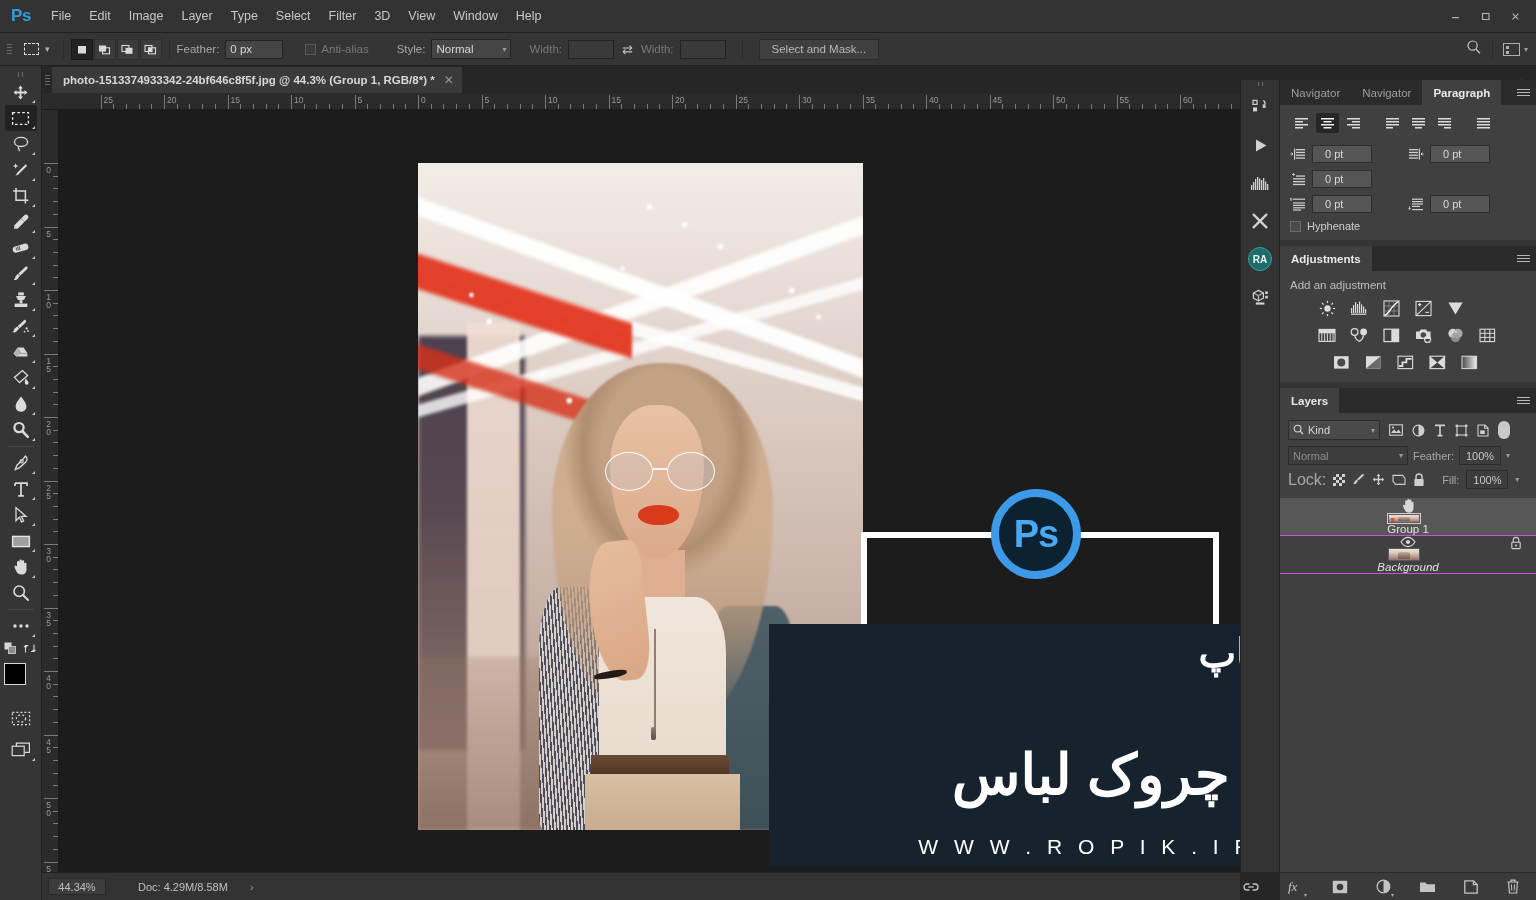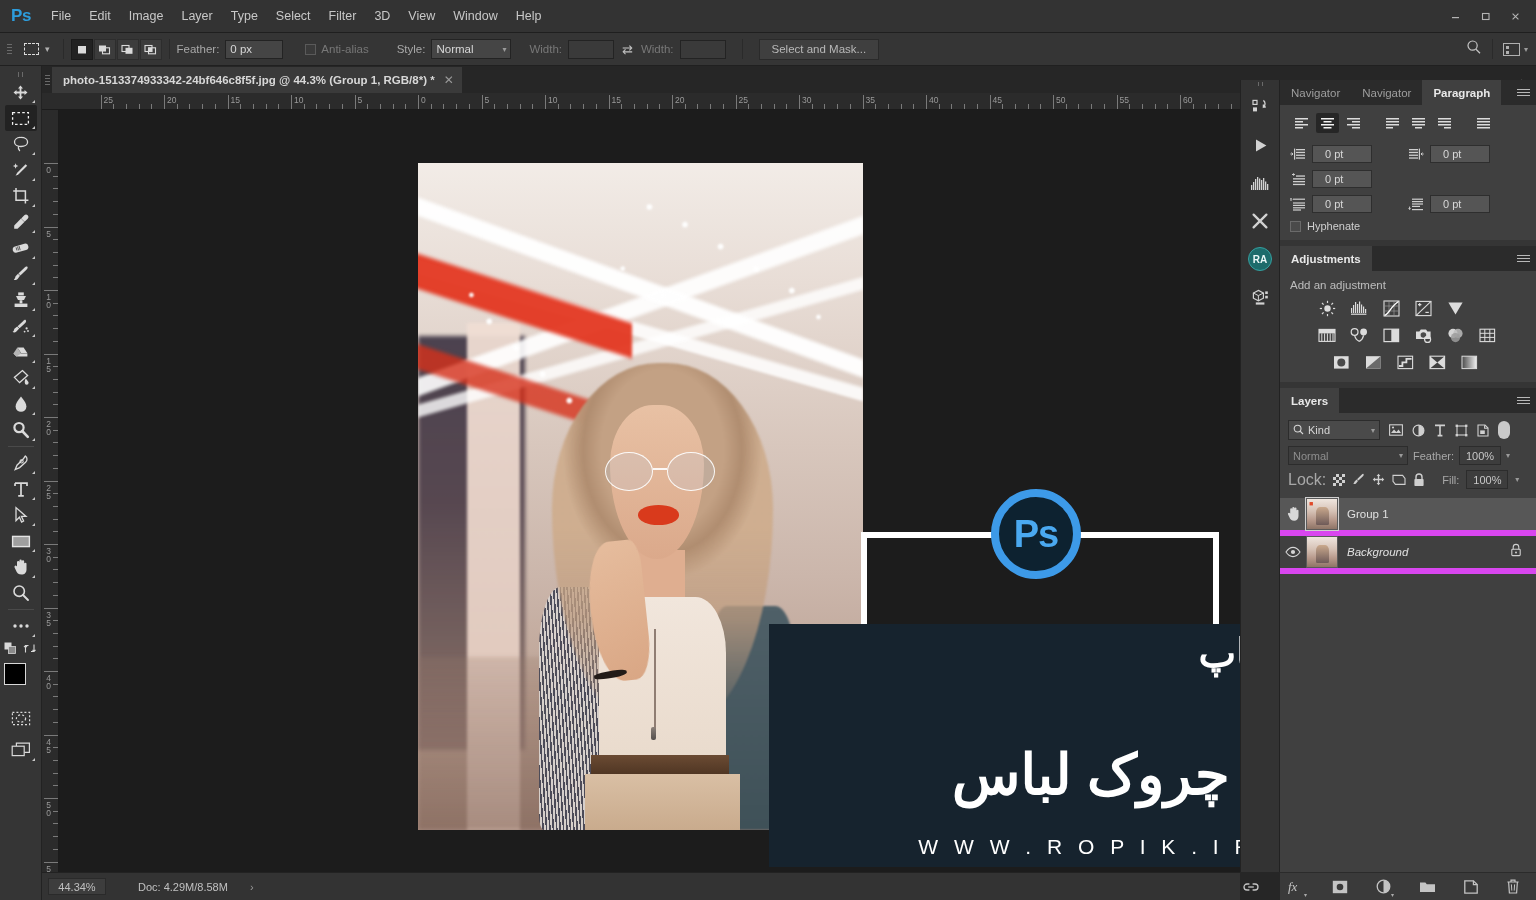--- a/index.html
+++ b/index.html
@@ -347,22 +347,22 @@
   .lock-lbl { color: #a8a8a8; font-size: 16px; }
   .lock-ico { color: #cfcfcf; display:flex; align-items:center; }
   .checker { width: 12px; height: 12px;
     background:
       linear-gradient(45deg,#cfcfcf 25%,transparent 25%,transparent 75%,#cfcfcf 75%),
       linear-gradient(45deg,#cfcfcf 25%,transparent 25%,transparent 75%,#cfcfcf 75%);
     background-size: 6px 6px; background-position: 0 0, 3px 3px; }
 
   .layer-list { position: absolute; left: 0; top: 418px; width: 256px; height: 382px;
     background: #404040; }
-  .layer-row { height: 38px; display: flex; align-items: center; border-bottom: 6px solid #d946ef;
-    position: relative; }
+  .layer-row { height: 38px; display: flex; align-items: center; border-bottom: 1px solid #d946ef;
+    position: relative; flex-direction: column; }
   .layer-row.selected { background: #575757; }
   .lr-eye { width: 26px; display:flex; align-items:center; justify-content:center; color:#d6d6d6; }
   .lr-thumb { width: 32px; height: 32px; margin-right: 9px; position: relative;
     border: 1px solid #5a5a5a; overflow: hidden; background:#2a2a2a; }
   .lr-thumb .tminiphoto { position:absolute; inset:0;
     background: linear-gradient(180deg,#efe6df 0%,#d6c2b6 40%,#b89a8c 70%,#8e7466 100%); }
   .lr-thumb .tmfig { position:absolute; left:30%; top:26%; width:42%; height:62%;
     background: linear-gradient(180deg,#caa98d,#6e5a58); border-radius:30% 30% 10% 10%; }
   .lr-thumb-sel { outline: 1px solid #cfcfcf; }
   .grp-brackets { position:absolute; left:-4px; top:-4px; width:40px; height:40px; }

